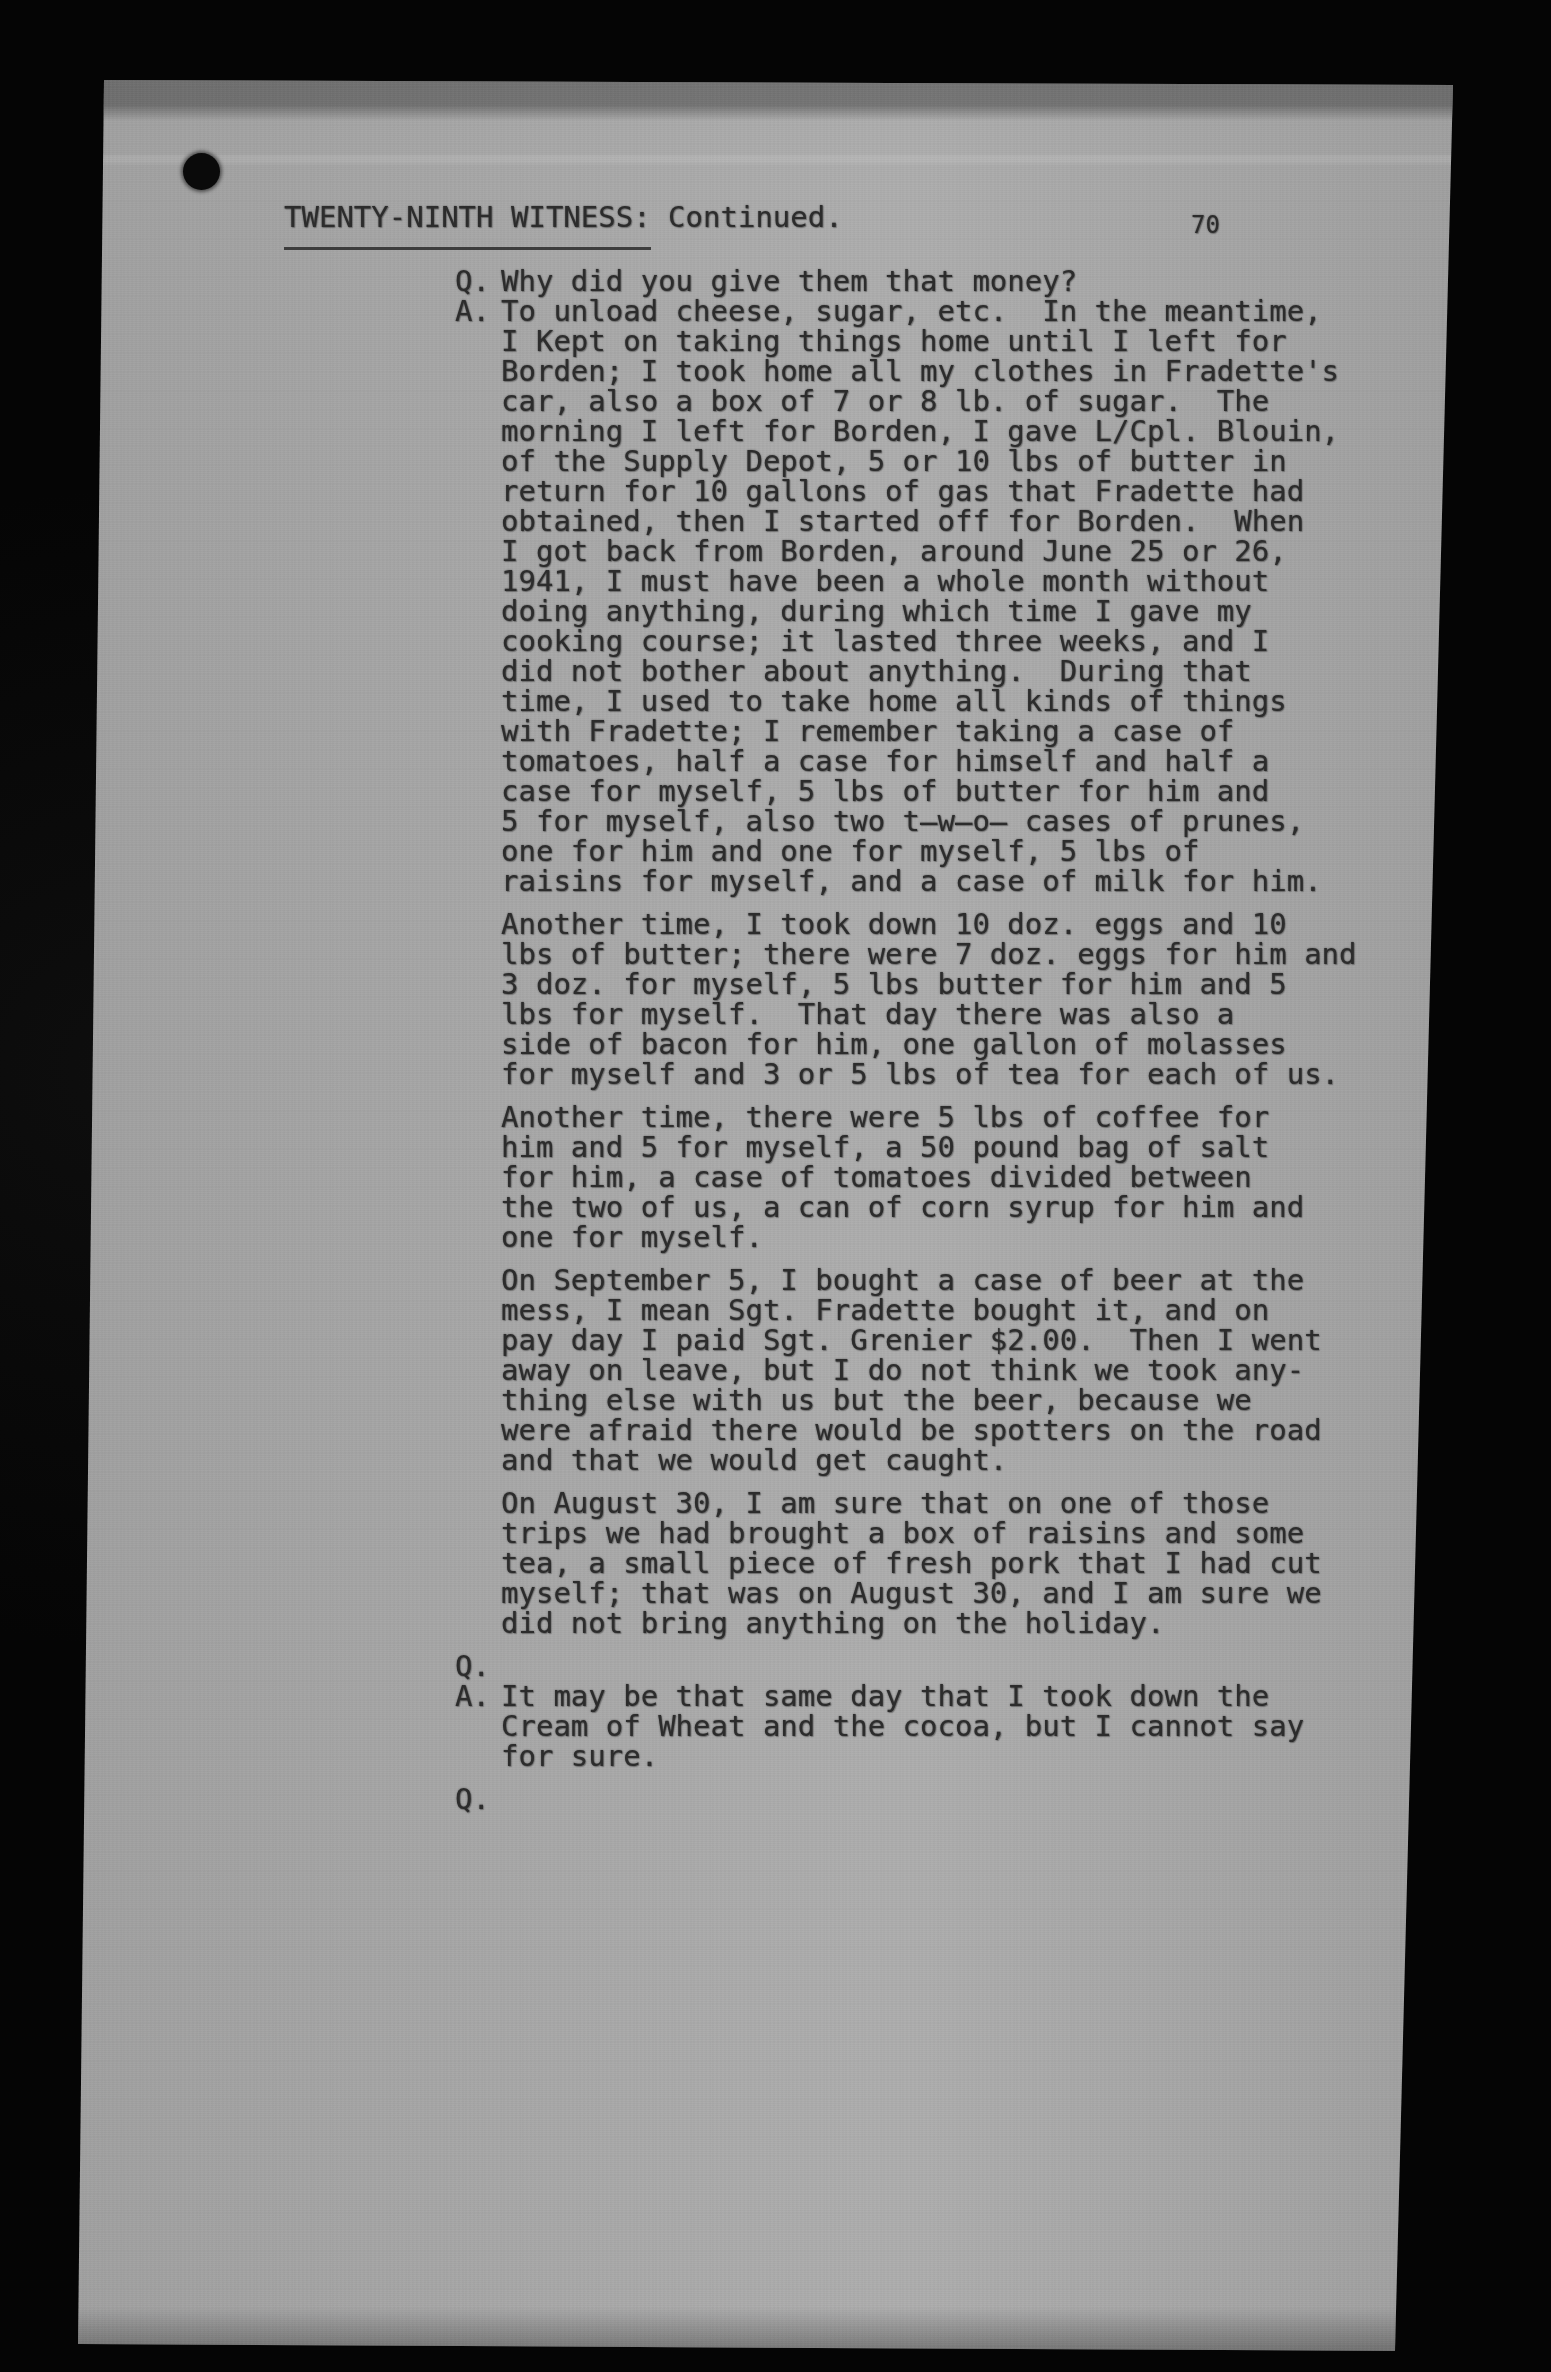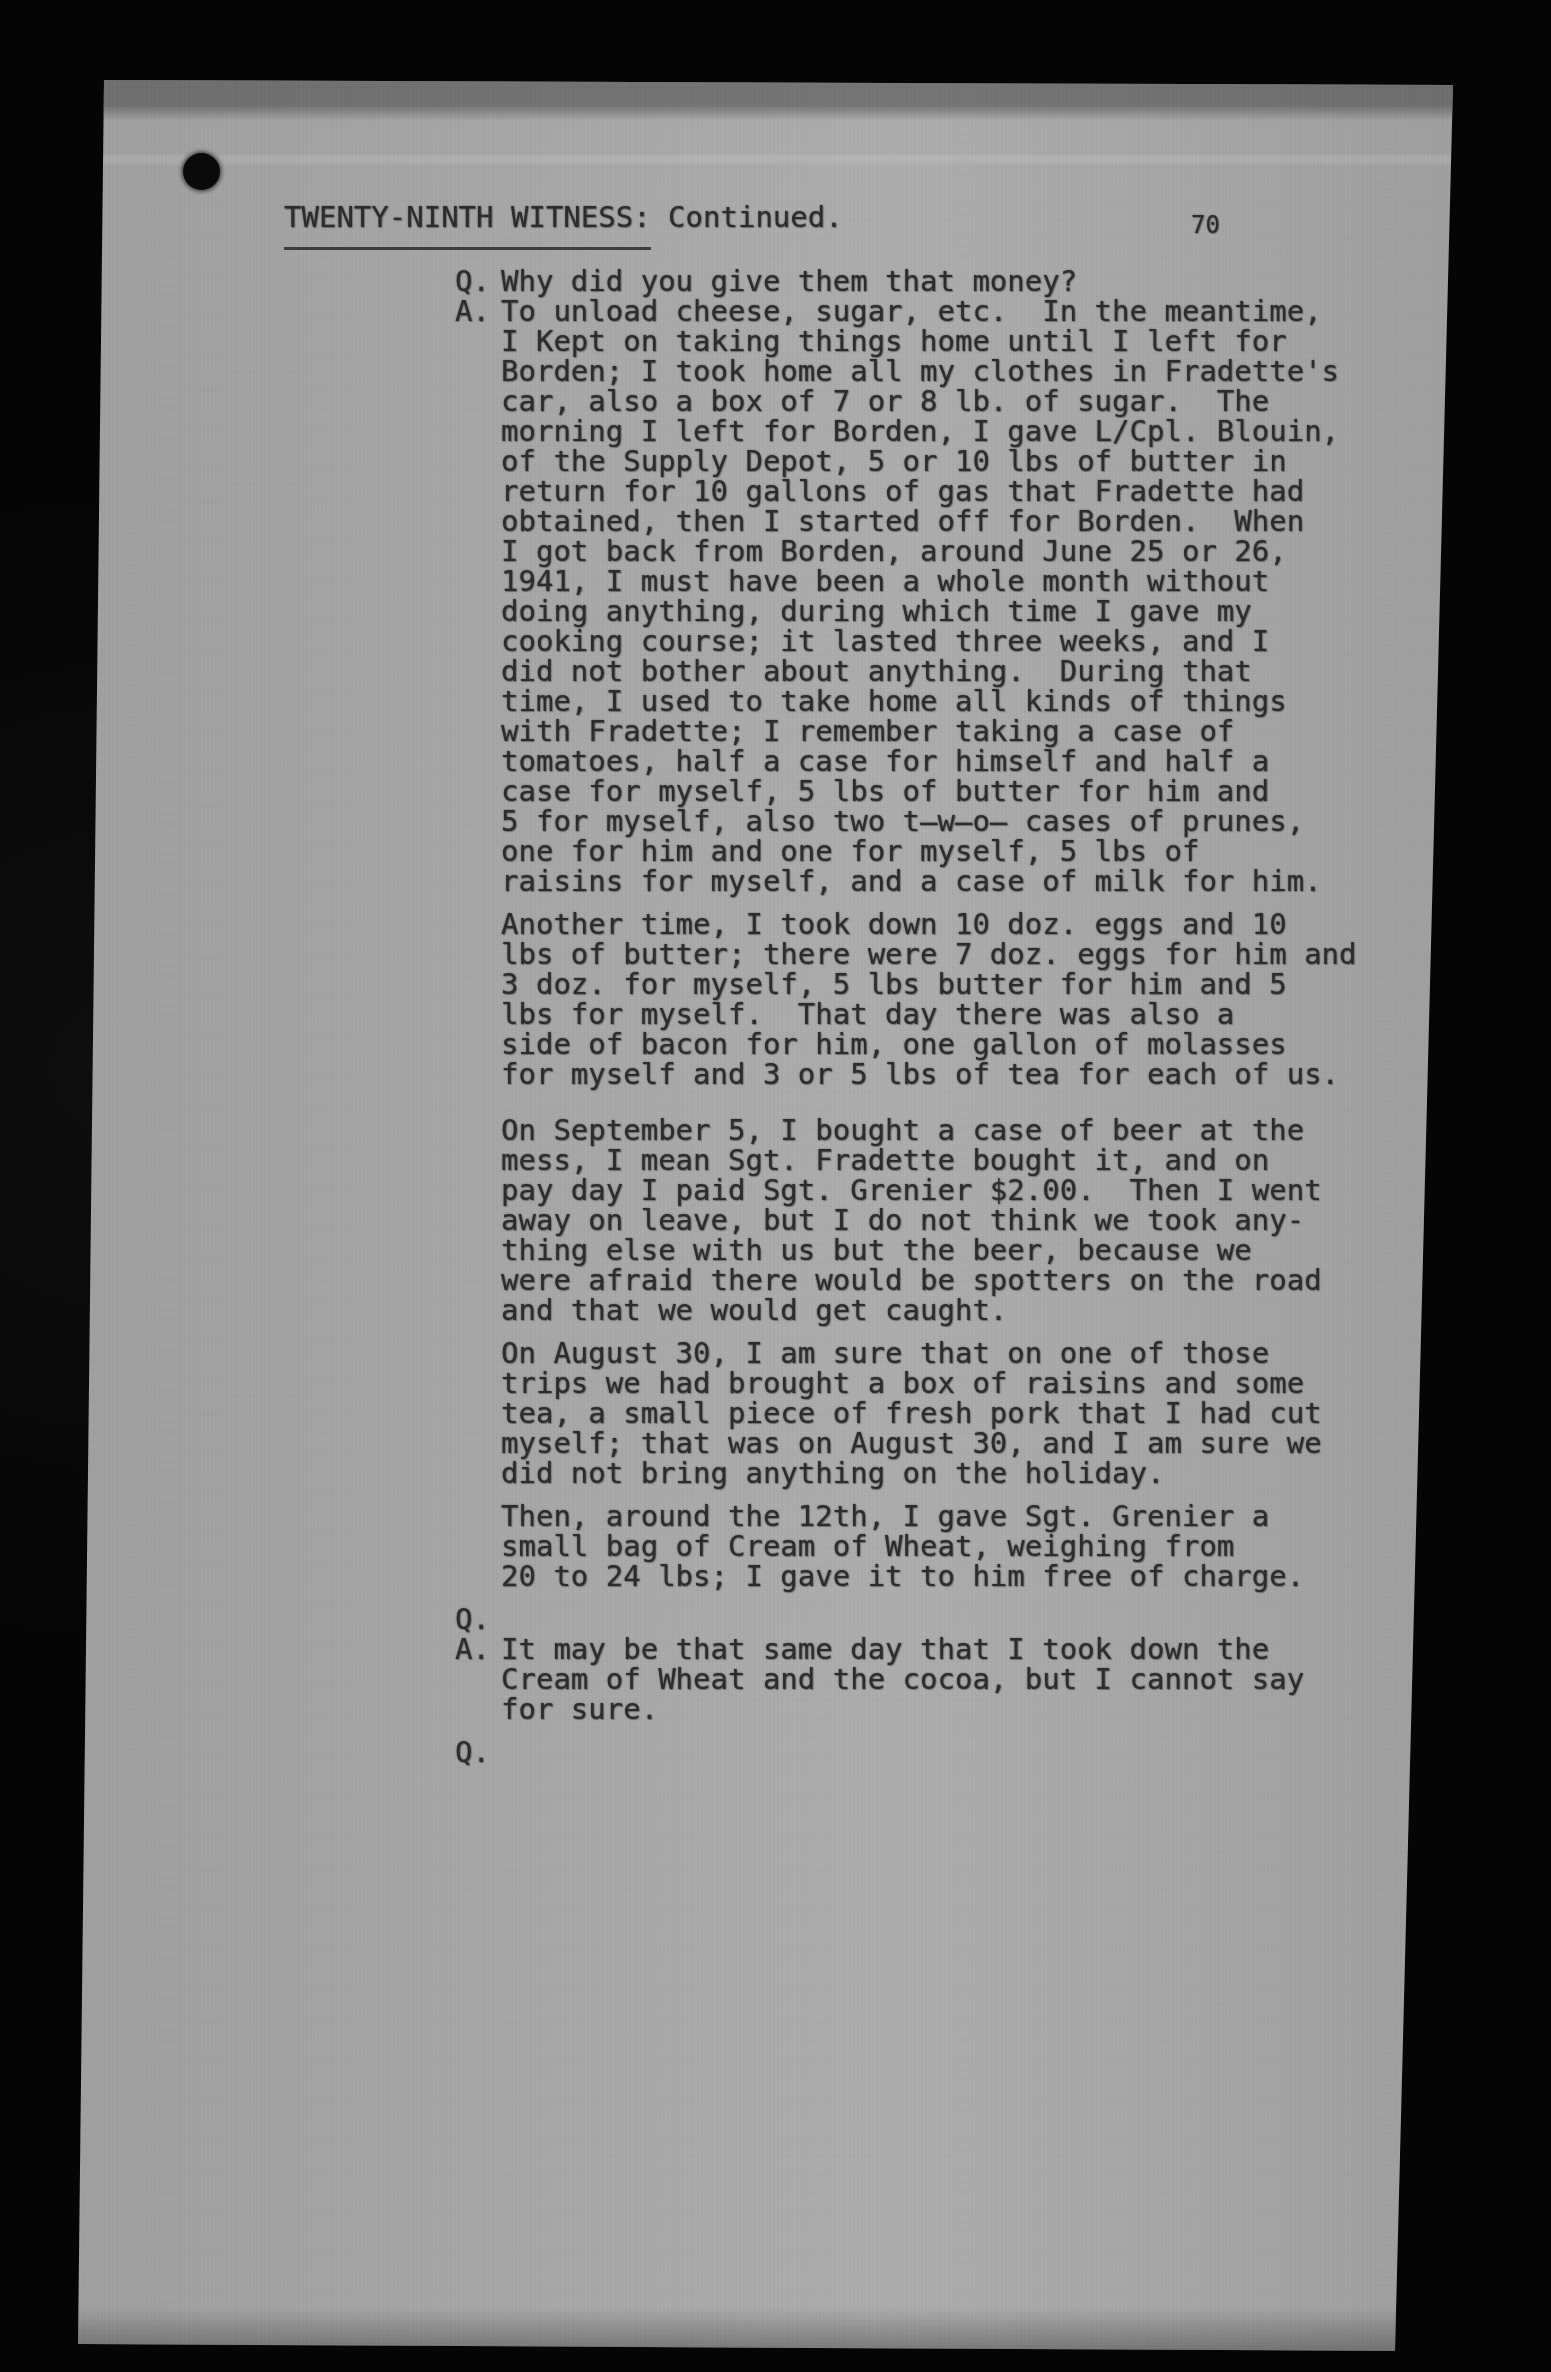--- a/index.html
+++ b/index.html
@@ -121,46 +121,45 @@
           <span class="marker"></span>
           <div class="lines">Another time, I took down 10 doz. eggs and 10
 lbs of butter; there were 7 doz. eggs for him and
 3 doz. for myself, 5 lbs butter for him and 5
 lbs for myself.  That day there was also a
 side of bacon for him, one gallon of molasses
 for myself and 3 or 5 lbs of tea for each of us.</div>
         </div>
         <div class="block">
           <span class="marker"></span>
+          <div class="lines">Another time, there were 5 lbs of coffee for
+him and 5 for myself, a 50 pound bag of salt
+for him, a case of tomatoes divided between
+the two of us, a can of corn syrup for him and
+one for myself.</div>
         </div>
         <div class="block">
           <span class="marker"></span>
           <div class="lines">On September 5, I bought a case of beer at the
 mess, I mean Sgt. Fradette bought it, and on
 pay day I paid Sgt. Grenier $2.00.  Then I went
 away on leave, but I do not think we took any-
 thing else with us but the beer, because we
 were afraid there would be spotters on the road
 and that we would get caught.</div>
         </div>
         <div class="block">
           <span class="marker"></span>
           <div class="lines">On August 30, I am sure that on one of those
 trips we had brought a box of raisins and some
 tea, a small piece of fresh pork that I had cut
 myself; that was on August 30, and I am sure we
 did not bring anything on the holiday.</div>
         </div>
         <div class="block">
-          <span class="marker"></span>
-          <div class="lines">Then, around the 12th, I gave Sgt. Grenier a
-small bag of Cream of Wheat, weighing from
-20 to 24 lbs; I gave it to him free of charge.</div>
-        </div>
-        <div class="block">
           <span class="marker">Q.</span>
         </div>
         <div class="block tight">
           <span class="marker">A.</span>
           <div class="lines">It may be that same day that I took down the
 Cream of Wheat and the cocoa, but I cannot say
 for sure.</div>
         </div>
         <div class="block">
           <span class="marker">Q.</span>

